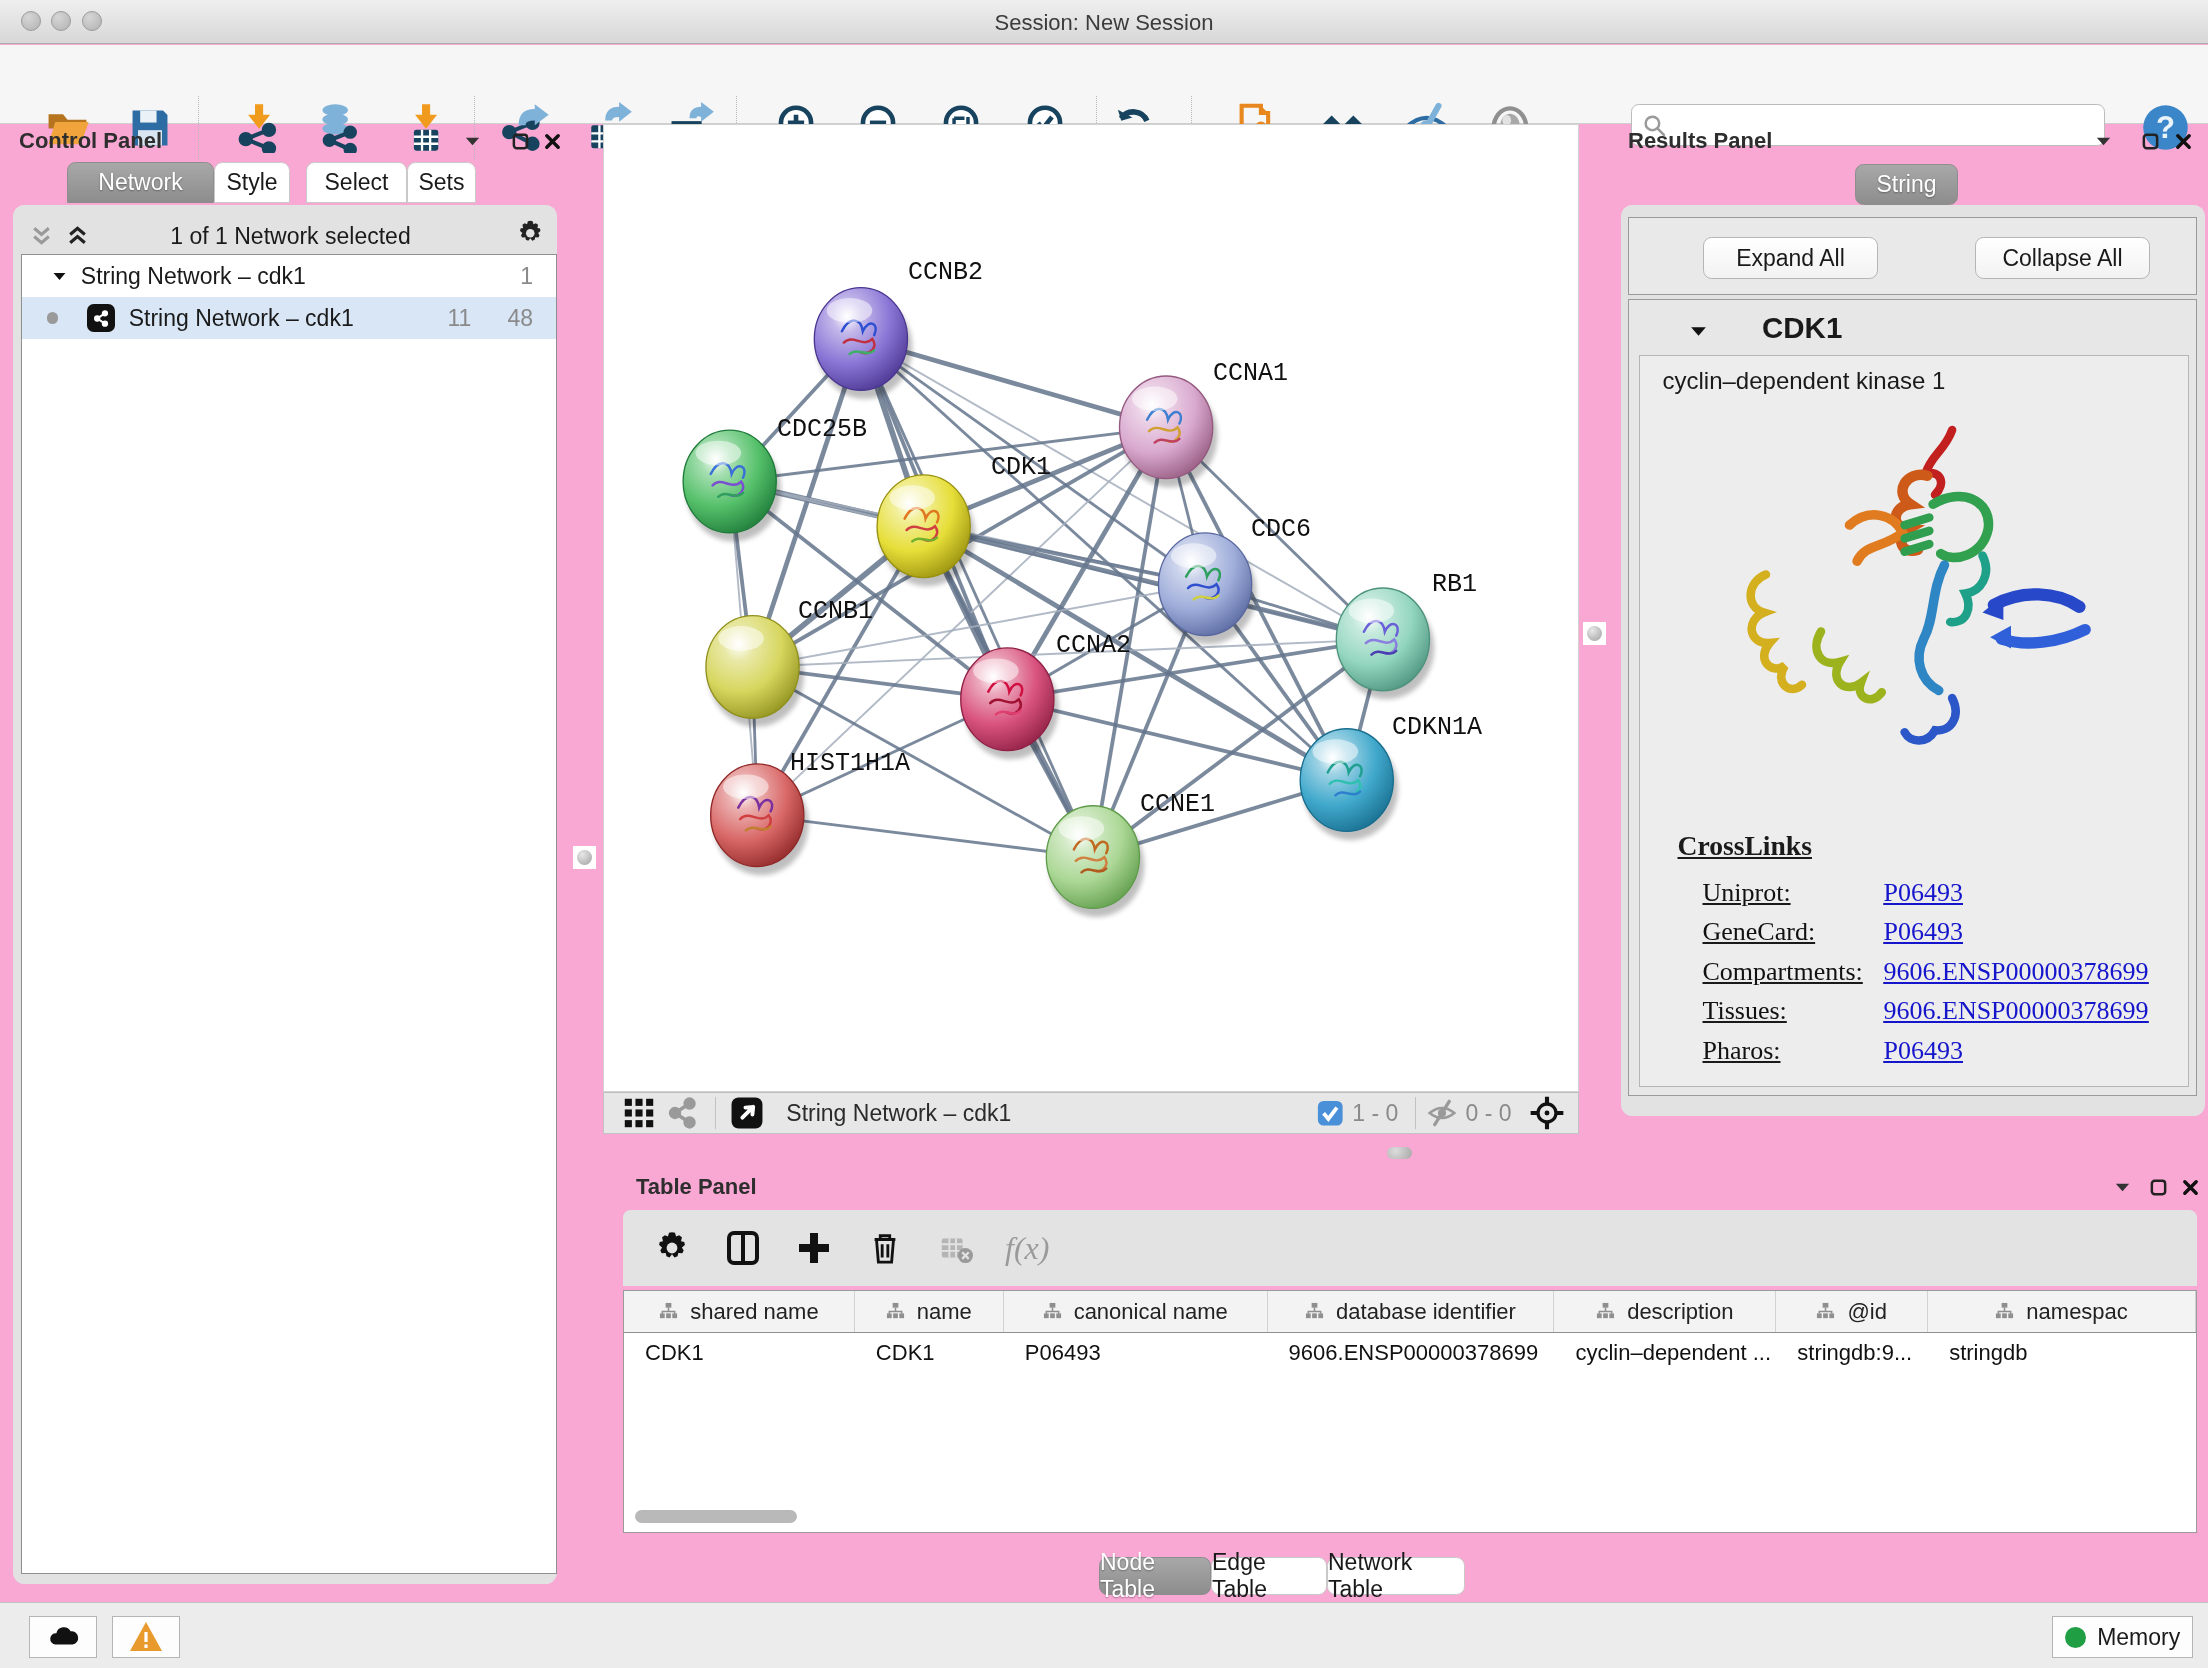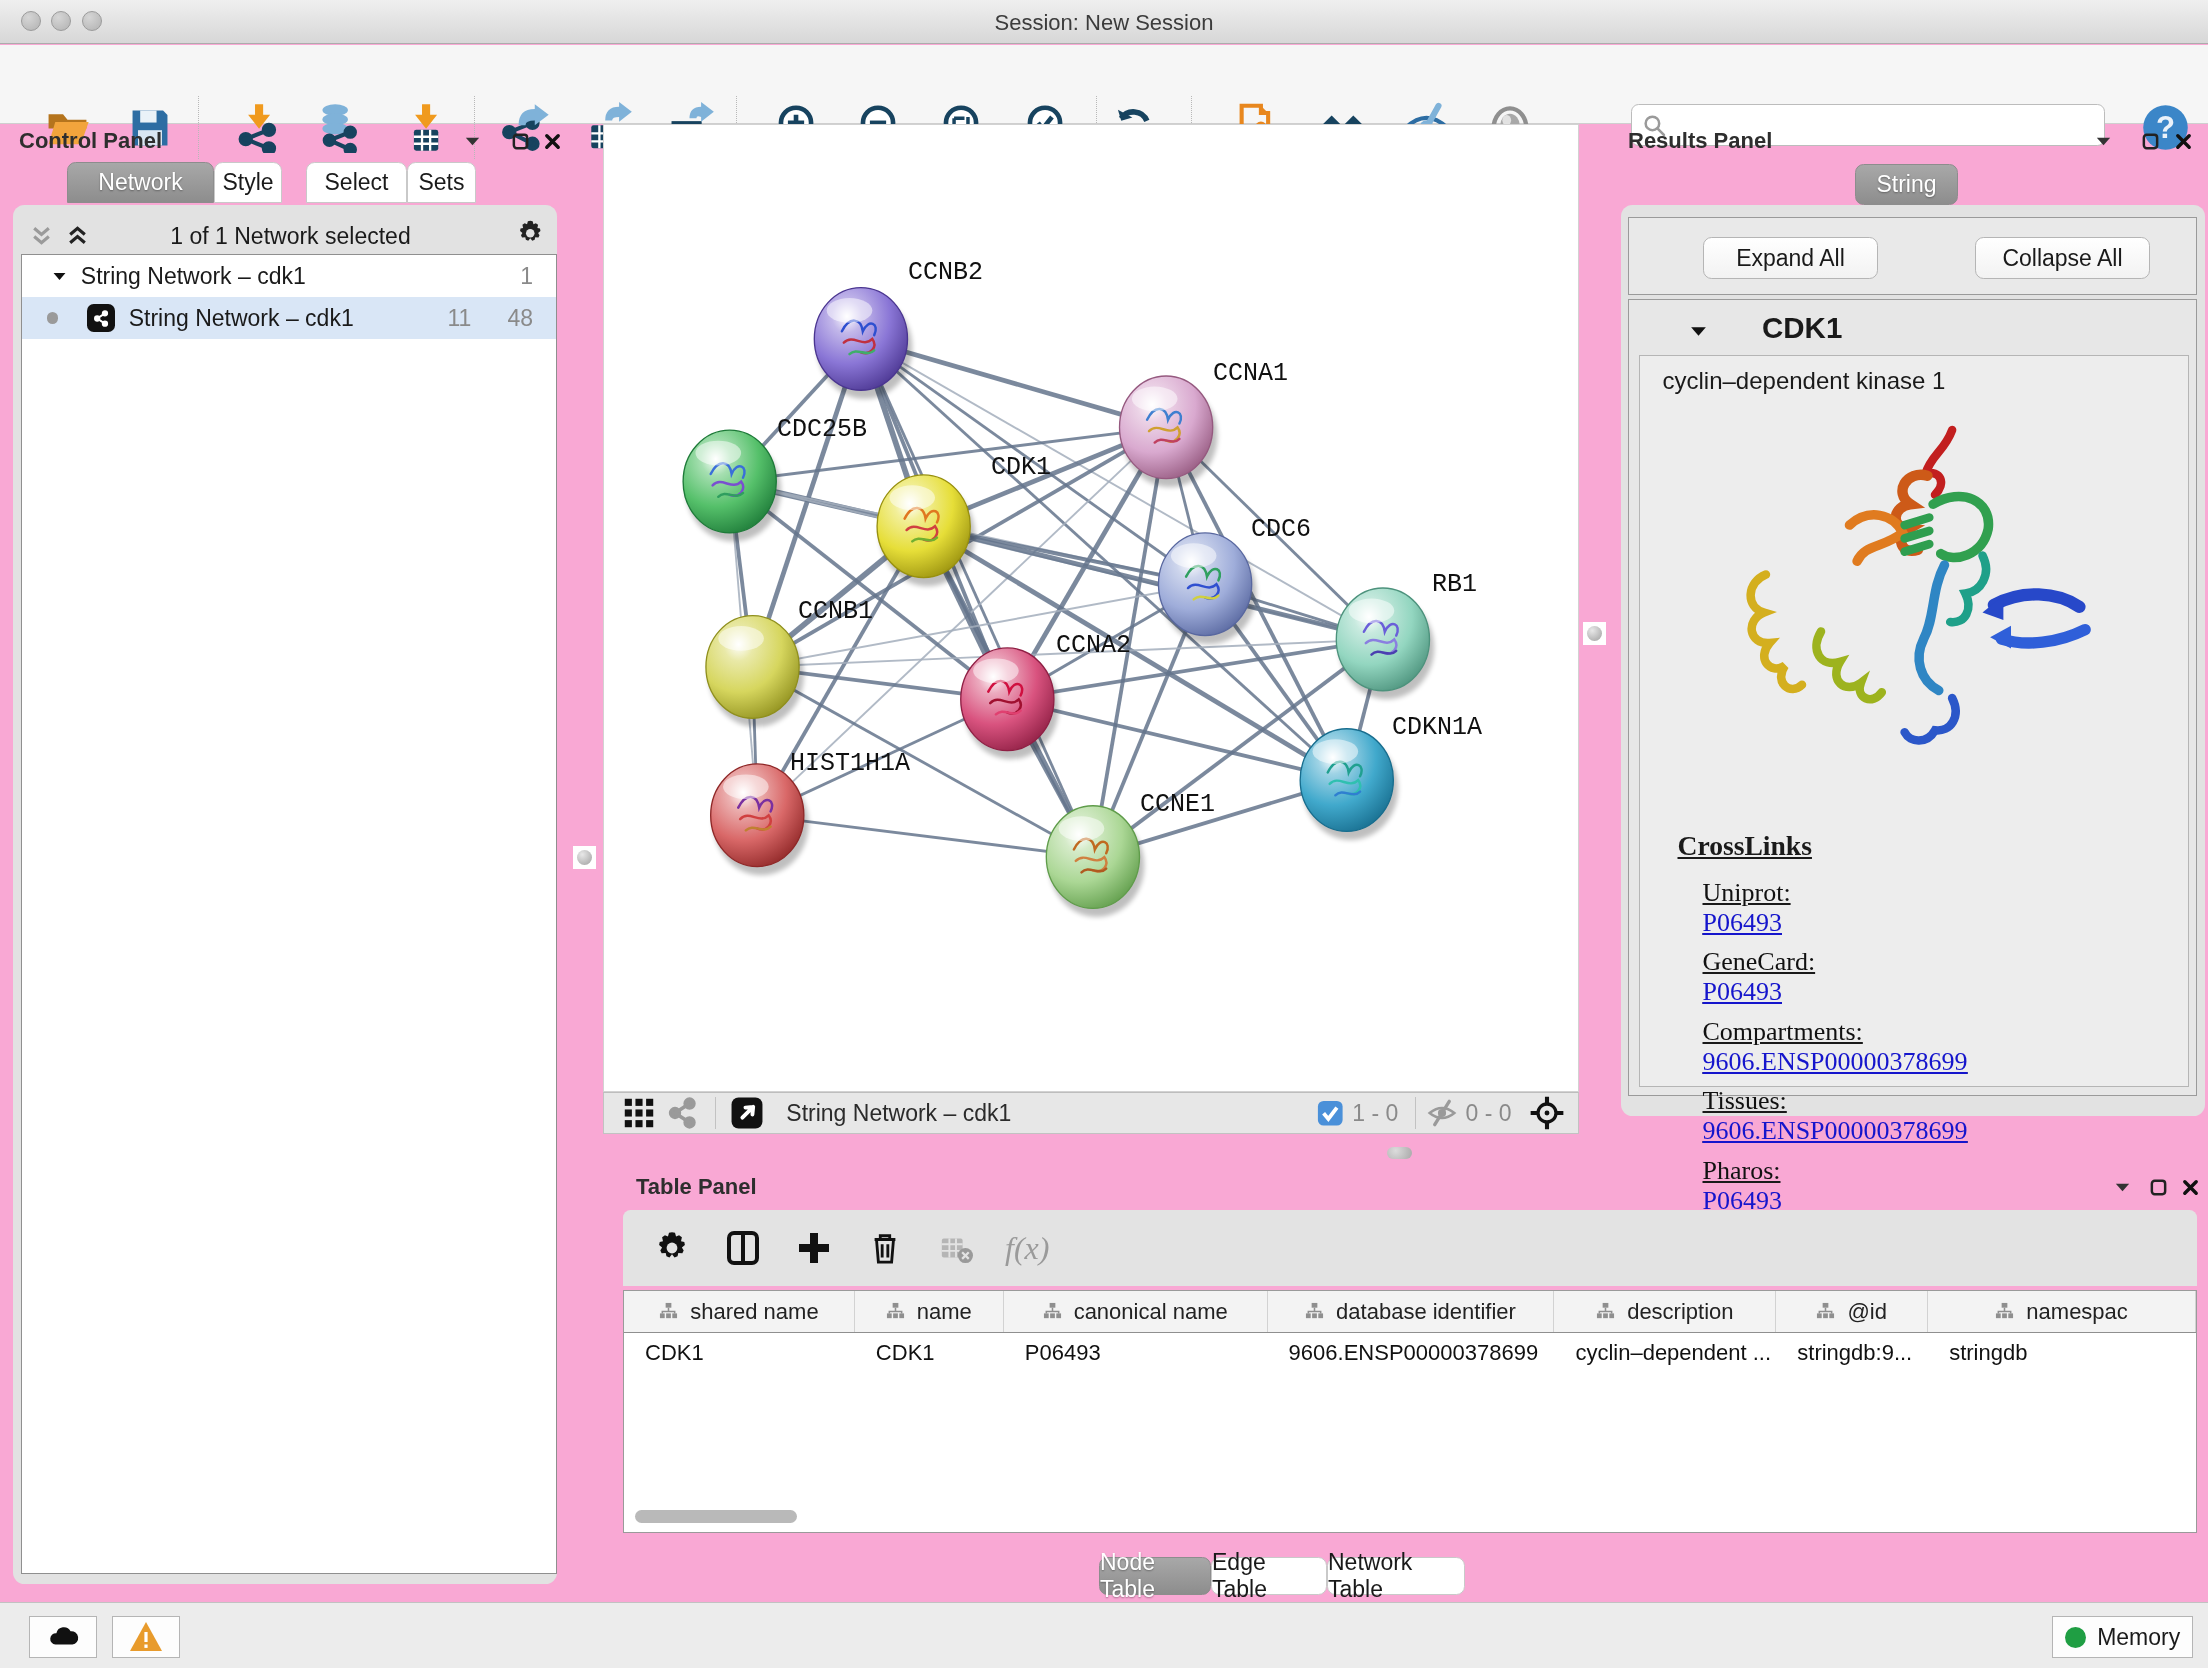--- a/index.html
+++ b/index.html
@@ -43,21 +43,21 @@
   .canvas-footer{position:absolute;left:603px;top:1092px;width:976px;height:42px;background:#e7e7e7;
     border:1px solid #c2c2c2;border-top:1px solid #bdbdbd;display:flex;align-items:center;}
   .cf-sep{height:32px;border-left:1px solid #c2c2c2;margin:0 9.5px;}
   .cf-title{font-size:23px;color:#2b2b2b;margin-left:17px;flex:1;}
   .cf-count{font-size:23px;color:#8a8a8a;margin:0 7.6px;}
   
   .rbox{position:absolute;border:1px solid #9a9a9a;background:#e9e9e9;padding-left:42px;}
   .btn{background:linear-gradient(#ffffff,#f2f2f2);border:1px solid #b5b5b5;border-radius:8.6px;
     font-size:23px;display:flex;align-items:center;justify-content:center;color:#1a1a1a;}
   .xl{font-family:"Liberation Serif",serif;text-decoration:underline;}
-  .xl-row{display:flex;margin:9.5px 0 9.5px 63px;font-size:26px;flex-direction:column;}
+  .xl-row{display:flex;margin:9.5px 0 9.5px 63px;font-size:26px;}
   .xl-label{width:181px;color:#111;}
   .xl-link{color:#1515cc;text-decoration:underline;}
   
   .tp-toolbar{position:absolute;left:623px;top:1210px;width:1574px;height:76px;background:#e3e3e3;
     border-radius:7.6px 7.6px 0 0;display:flex;align-items:center;gap:27px;padding-left:27px;}
   .tp-ico{width:44px;height:44px;display:flex;align-items:center;justify-content:center;}
   .tablebox{position:absolute;left:623px;top:1290px;width:1574px;height:243px;background:#fff;
     border:1px solid #9a9a9a;overflow:hidden;}
   .thead{display:flex;height:42px;background:#f3f3f3;border-bottom:1.9px solid #8f8f8f;}
   .th{display:flex;align-items:center;justify-content:center;gap:12px;font-size:22px;color:#222;
@@ -275,21 +275,21 @@
       </svg>
     </div>
   <div class="pan-ico" style="left:538px;top:127px">
     <svg width="19" height="19" viewBox="0 0 20 20">
         <path d="M4 4 L16 16 M16 4 L4 16" stroke="#111" stroke-width="3.6" stroke-linecap="round"></path>
       </svg>
     </div>
 
   <div id="cp-tabs">
       <div class="tab sel" style="left: 67px; width: 147px;">Network</div>
-      <div class="tab" style="left: 214px; width: 68px;">Style</div>
+      <div class="tab" style="left: 214px; width: 76px;">Style</div>
       <div class="tab" style="left: 306px; width: 101px;">Select</div>
       <div class="tab" style="left: 407px; width: 69px;">Sets</div>
     </div>
 
   <div class="round-container" style="left:13.3px;top:205px;width:544px;height:1379px"></div>
 
   <div class="pan-ico" style="left:27px;top:221px">
     <svg width="25" height="25" viewBox="0 0 24 24" fill="none" stroke="#9a9a9a" stroke-width="3">
       <path d="M5 5 l7 6 7-6M5 13 l7 6 7-6"></path>
       </svg>

